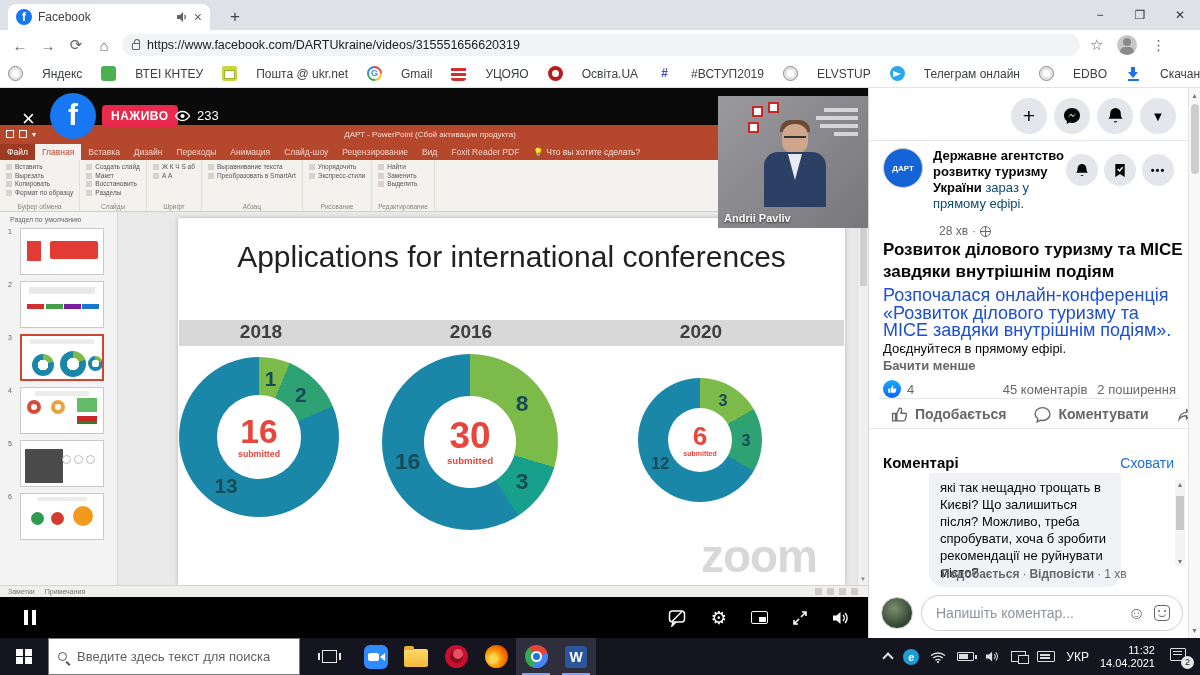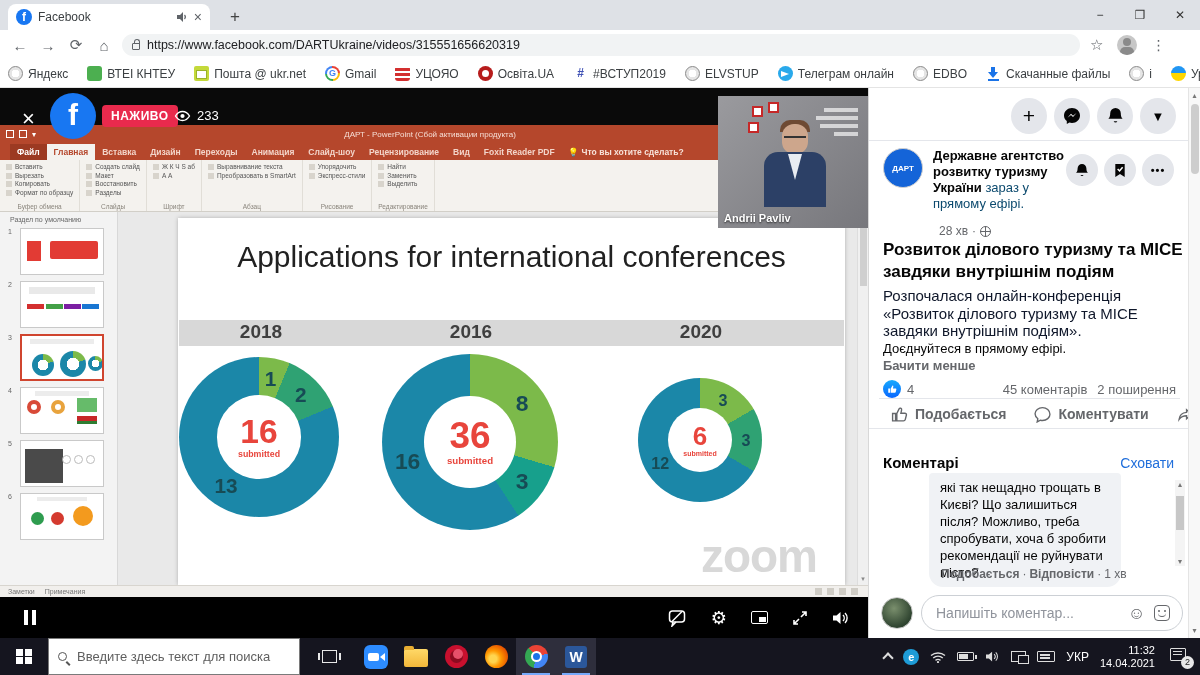--- a/index.html
+++ b/index.html
@@ -22,21 +22,21 @@
   .lock{width:8px;height:7px;border:1.4px solid #5f6368;border-radius:1px;position:relative;margin-top:3px;}
   .lock:before{content:"";position:absolute;left:1px;top:-5px;width:4px;height:4px;border:1.4px solid #5f6368;border-bottom:none;border-radius:3px 3px 0 0;}
   .url{font-size:12.5px;color:#202124;white-space:nowrap;overflow:hidden;}
   .addr-right{display:flex;align-items:center;gap:14px;margin-left:10px;}
   .star{color:#5f6368;font-size:15px;}
   .profile{width:20px;height:20px;border-radius:50%;background:#c7c7c7;position:relative;overflow:hidden;}
   .profile:before{content:"";position:absolute;left:6px;top:3px;width:8px;height:8px;border-radius:50%;background:#8a8a8a;}
   .profile:after{content:"";position:absolute;left:3px;top:12px;width:14px;height:10px;border-radius:7px;background:#8a8a8a;}
   .dots{color:#5f6368;font-size:14px;}
   .bmbar{position:absolute;left:0;top:60px;width:1200px;height:28px;background:#fff;border-bottom:1px solid #e4e4e4;display:flex;align-items:center;padding:0 8px;gap:19px;overflow:hidden;}
-  .bm{display:flex;align-items:center;gap:5px;white-space:nowrap;}
+  .bm{display:flex;align-items:center;gap:19px;white-space:nowrap;}
   .bm span.lbl{font-size:12px;color:#3c4043;}
   .bi{width:15px;height:15px;border-radius:3px;flex:0 0 15px;position:relative;}
   .bi-globe{border-radius:50%;border:1.5px solid #8a8a8a;background:radial-gradient(circle,#fff 40%,#e5e5e5 41%);}
   .bi-green{background:#4caf50;border-radius:3px;}
   .bi-mail{background:#c4d93a;border-radius:2px;}
   .bi-mail:before{content:"";position:absolute;left:2px;top:4px;right:2px;height:7px;background:#fff;border:1px solid #9ab32a;}
   .bi-gmail{border-radius:50%;background:conic-gradient(#ea4335 0 90deg,#fbbc05 90deg 180deg,#34a853 180deg 270deg,#4285f4 270deg 360deg);}
   .bi-gmail:before{content:"G";position:absolute;inset:2px;background:#fff;border-radius:50%;color:#4285f4;font-size:9px;font-weight:bold;text-align:center;line-height:11px;}
   .bi-red{background:repeating-linear-gradient(0deg,#d32f2f 0 3px,#fff 3px 5px);}
   .bi-circlered{border-radius:50%;background:#b71c1c;}
@@ -59,21 +59,21 @@
   .v-eye{position:absolute;left:174px;top:20px;display:flex;align-items:center;gap:6px;color:#fff;font-size:13px;}
 
   
   .ppt{position:absolute;left:0;top:37px;width:868px;height:472px;background:#e9e9e9;}
   .ppt-title{position:absolute;left:0;top:0;right:0;height:18px;background:#b5472c;display:flex;align-items:center;color:#fff;}
   .qat{display:flex;gap:5px;margin-left:6px;align-items:center;}
   .qat i{width:8px;height:8px;border:1px solid #fff;display:block;}
   .qat b{font-size:8px;font-weight:normal;}
   .ppt-title .t-text{flex:1;text-align:center;font-size:8px;color:#f6ddd4;}
   .ppt-title .t-ctl{display:flex;gap:10px;margin-right:8px;font-size:9px;}
-  .ppt-tabs{position:absolute;left:0;top:18px;right:0;height:17px;background:#b5472c;display:flex;align-items:flex-end;padding-left:10px;font-weight:bold;}
+  .ppt-tabs{position:absolute;left:0;top:18px;right:0;height:17px;background:#b5472c;display:flex;align-items:flex-end;padding-left:0;}
   .ppt-tab{font-size:8.5px;color:#f3d5ca;padding:3px 7px;}
   .ppt-tab.active{background:#f4f2ee;color:#b5472c;}
   .ppt-tab.file{background:#9c3a22;color:#fff;}
   .ppt-tellme{font-size:8.5px;color:#f7e2d9;padding:3px 7px;}
   .ribbon{position:absolute;left:0;top:35px;right:0;height:52px;background:#f4f2ee;border-bottom:1px solid #d2cfc8;display:flex;}
   .rb-group{border-right:1px solid #e1ded7;padding:3px 6px 1px;display:flex;flex-direction:column;}
   .rb-items{flex:1;}
   .rb-items div{font-size:6.5px;color:#555;line-height:8.5px;white-space:nowrap;}
   .rb-items div:before{content:"";display:inline-block;width:6px;height:6px;background:#d8d4cc;margin-right:3px;vertical-align:-1px;}
   .rb-label{font-size:6.5px;color:#8a857c;text-align:center;padding-top:1px;}
@@ -172,21 +172,21 @@
   .post-head{position:absolute;left:14px;top:60px;display:flex;gap:10px;width:200px;}
   .pg-avatar{width:40px;height:40px;border-radius:50%;background:#1464d8;color:#fff;font-size:8px;font-weight:bold;display:flex;align-items:center;justify-content:center;flex:0 0 40px;border:1px solid #d0d0d0;}
   .pg-name{font-size:13px;line-height:16px;color:#050505;width:152px;}
   .pg-name .gray{color:#0c4a6e;font-weight:normal;}
   .head-btns{position:absolute;right:26px;top:66px;display:flex;gap:6px;}
   .post-time{position:absolute;left:70px;top:136px;font-size:12px;color:#65676b;display:flex;align-items:center;gap:4px;}
   .globe-ic{width:11px;height:11px;border:1.3px solid #65676b;border-radius:50%;position:relative;}
   .globe-ic:before{content:"";position:absolute;left:4px;top:-1px;width:1px;height:11px;background:#65676b;}
   .globe-ic:after{content:"";position:absolute;left:-1px;top:4px;width:11px;height:1px;background:#65676b;}
   .post-title{position:absolute;left:14px;top:151px;width:308px;font-size:17px;font-weight:bold;color:#050505;line-height:22px;}
-  .post-body{position:absolute;left:14px;top:199px;width:300px;font-size:15px;color:#0f172a;line-height:17.5px;}
+  .post-body{position:absolute;left:14px;top:199px;width:300px;font-size:18px;color:#1d4ed8;line-height:17.5px;}
   .post-join{position:absolute;left:14px;top:253px;font-size:13px;color:#050505;}
   .see-less{position:absolute;left:14px;top:270px;font-size:13px;font-weight:bold;color:#65676b;}
   .like-row{position:absolute;left:14px;top:292px;right:24px;display:flex;align-items:center;font-size:13px;color:#65676b;}
   .like-badge{width:18px;height:18px;border-radius:50%;background:linear-gradient(#18aafd,#0866ff);display:flex;align-items:center;justify-content:center;margin-right:6px;}
   .like-row .counts{margin-left:auto;display:flex;gap:10px;}
   .actions{position:absolute;left:8px;top:313px;width:345px;height:26px;display:flex;}
   .act{display:flex;align-items:center;gap:7px;font-size:14px;font-weight:bold;color:#65676b;padding:0 14px;white-space:nowrap;}
   .cm-head{position:absolute;left:14px;top:366px;right:26px;display:flex;align-items:center;}
   .cm-title{font-size:15px;font-weight:bold;color:#050505;}
   .cm-hide{margin-left:auto;font-size:14px;color:#216fdb;}
@@ -482,21 +482,21 @@
                 <div class="hole">
                   <div class="c-num" style="font-size: 33.6px;">16</div>
                   <div class="c-sub" style="font-size: 8.8px;">submitted</div>
                 </div>
               </div>
             <div class="donut" id="donut1" style="background: conic-gradient(rgb(124, 186, 74) 0deg, rgb(124, 186, 74) 106.667deg, rgb(23, 160, 140) 106.667deg, rgb(23, 160, 140) 146.667deg, rgb(27, 135, 168) 146.667deg, rgb(27, 135, 168) 360deg);">
                 <span class="slice-label" style="left: 79.6786%; top: 27.9051%; font-size: 22.88px;">8</span>
                 <span class="slice-label" style="left: 79.6786%; top: 72.0949%; font-size: 22.88px;">3</span>
                 <span class="slice-label" style="left: 14.5544%; top: 60.6117%; font-size: 22.88px;">16</span>
                 <div class="hole">
-                  <div class="c-num" style="font-size: 36.96px;">36</div>
+                  <div class="c-num" style="font-size: 36.96px;">30</div>
                   <div class="c-sub" style="font-size: 9.68px;">submitted</div>
                 </div>
               </div>
             <div class="donut" id="donut2" style="background: conic-gradient(rgb(124, 186, 74) 0deg, rgb(124, 186, 74) 60deg, rgb(47, 162, 115) 60deg, rgb(47, 162, 115) 120deg, rgb(27, 135, 168) 120deg, rgb(27, 135, 168) 360deg);">
                 <span class="slice-label" style="left: 68.5%; top: 17.9571%; font-size: 16.12px;">3</span>
                 <span class="slice-label" style="left: 87%; top: 50%; font-size: 16.12px;">3</span>
                 <span class="slice-label" style="left: 17.9571%; top: 68.5%; font-size: 16.12px;">12</span>
                 <div class="hole">
                   <div class="c-num" style="font-size: 26.04px;">6</div>
                   <div class="c-sub" style="font-size: 7px;">submitted</div>

